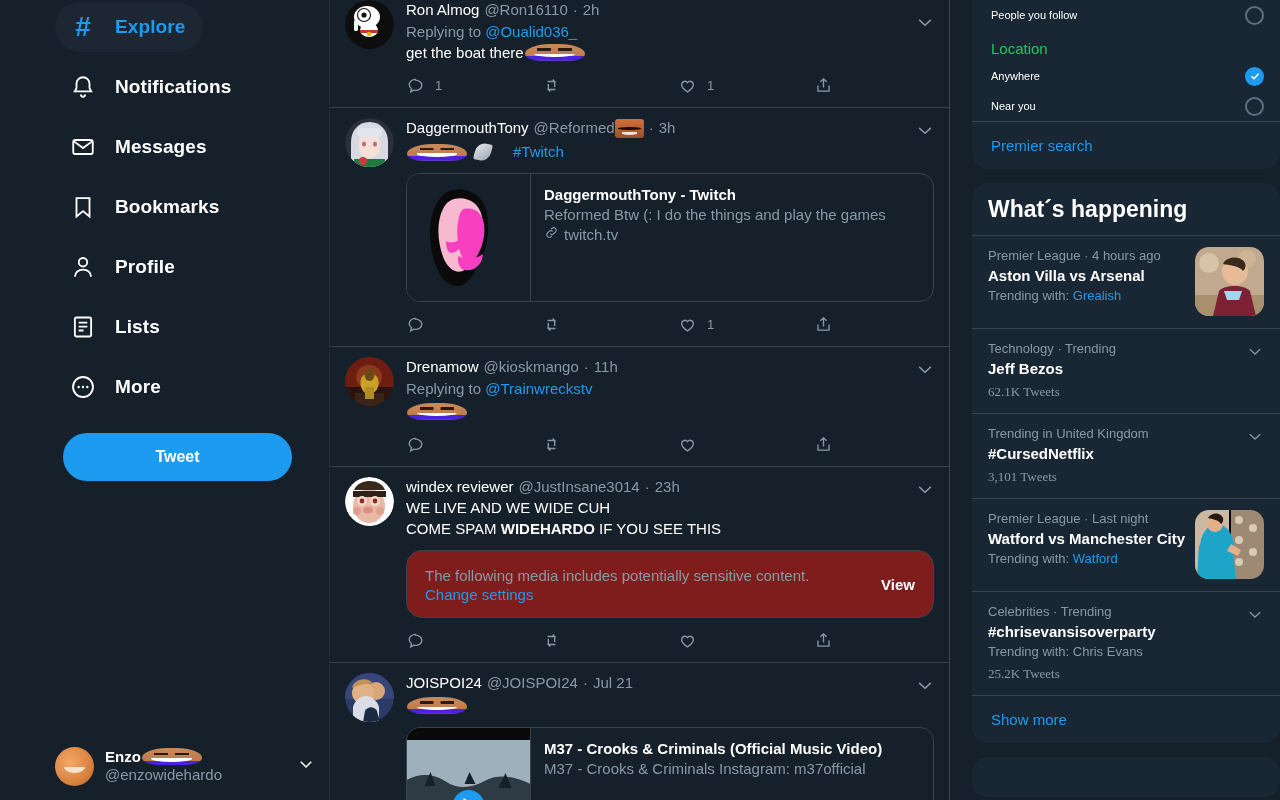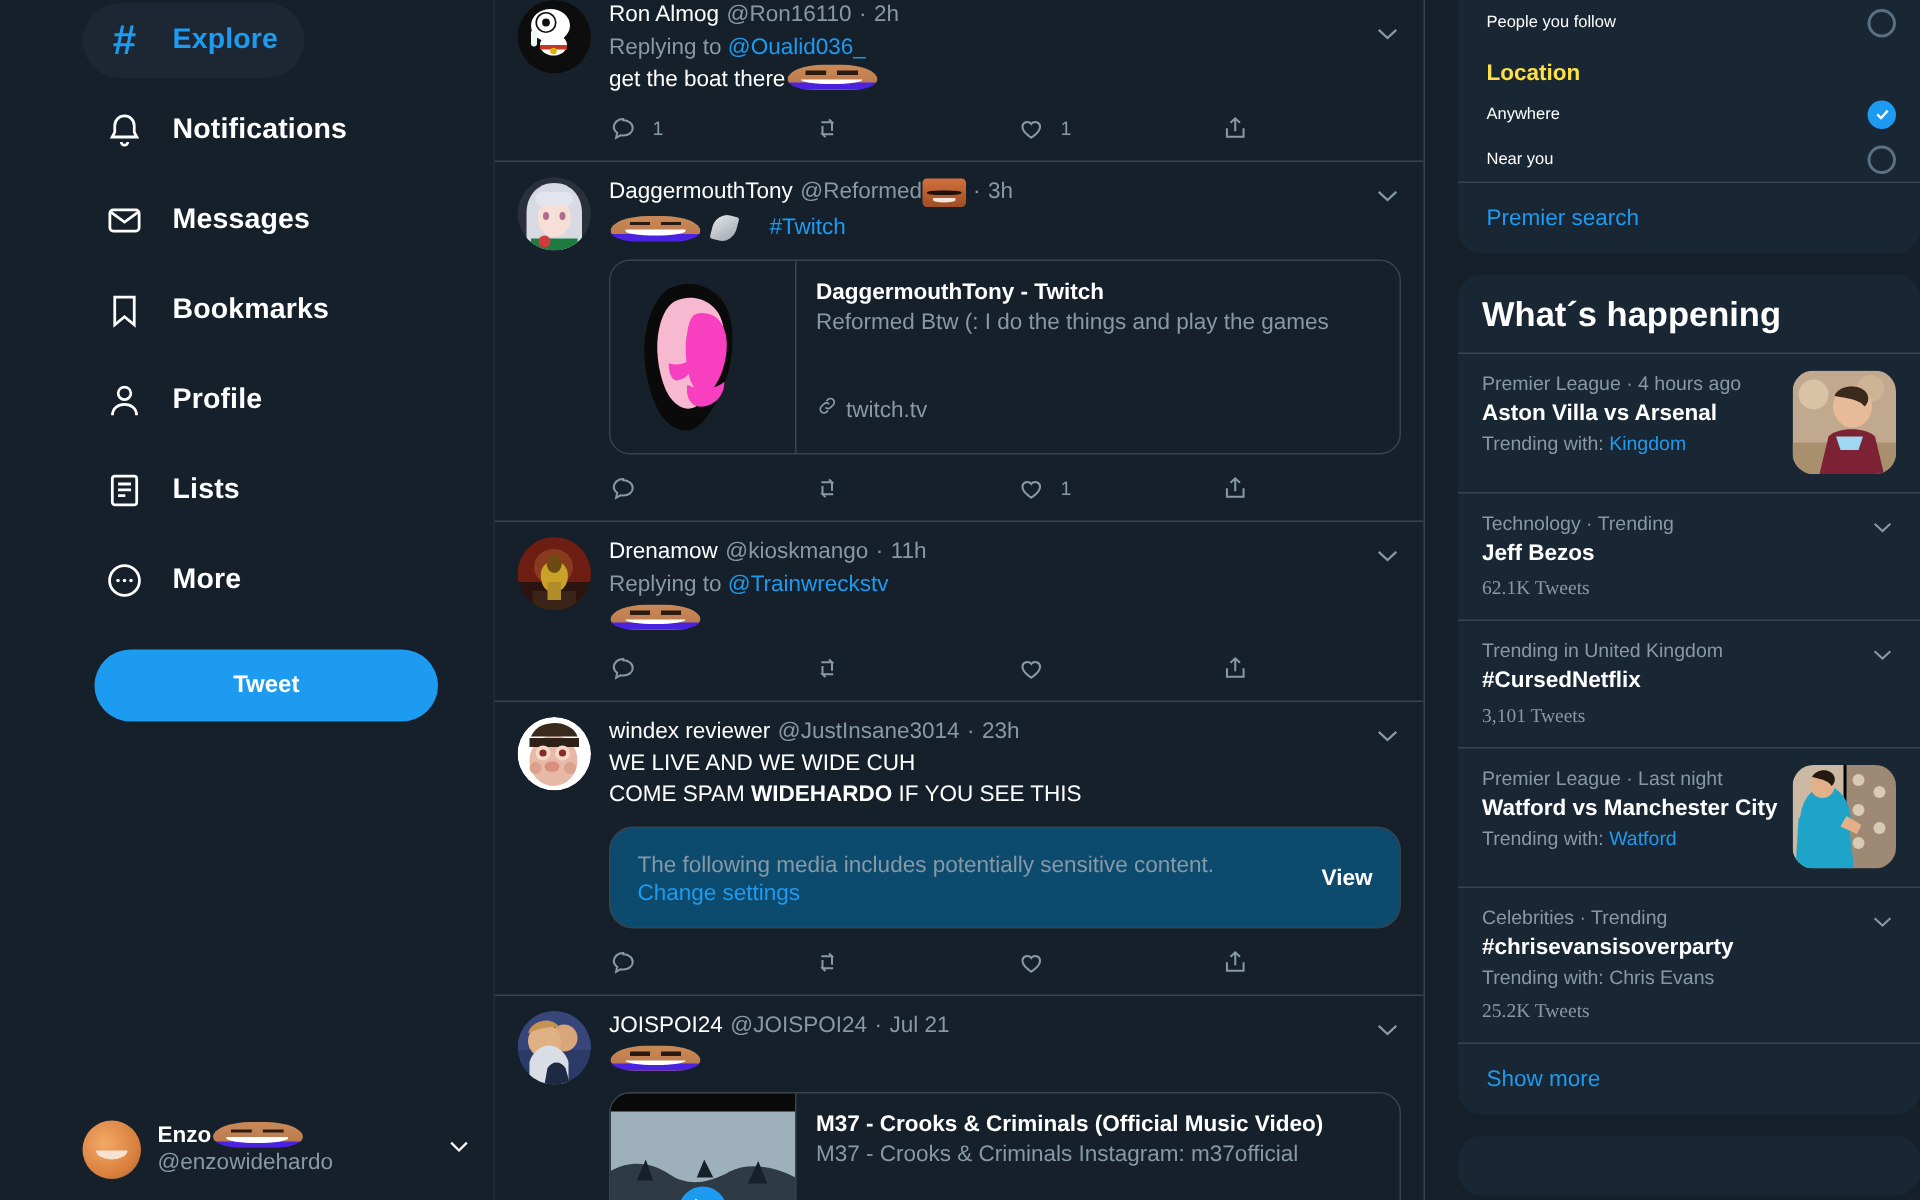--- a/index.html
+++ b/index.html
@@ -139,27 +139,27 @@
     border-radius: 14px;
     overflow: hidden;
     display: flex;
     margin-top: 11px;
     background: #15202b;
   }
   .lcard-thumb { width: 124px; flex: 0 0 124px; border-right: 1px solid #38444d; position: relative; overflow:hidden; }
   .lcard-txt { padding: 11px 13px; flex: 1 1 auto; min-width: 0; }
   .lc-title { font-size: 15px; font-weight: bold; color: #fff; line-height: 20px; white-space: nowrap; overflow:hidden; text-overflow: ellipsis;}
   .lc-desc { font-size: 15px; color: #8899a6; line-height: 20px; white-space: nowrap; overflow:hidden; text-overflow: ellipsis; }
-  .lc-dom { font-size: 15px; color: #8899a6; line-height: 20px; display: flex; align-items: flex-end; gap: 5px; margin-top: 38px; }
+  .lc-dom { font-size: 15px; color: #8899a6; line-height: 20px; display: flex; align-items: flex-end; gap: 5px; }
 
   .sensitive {
     margin-top: 11px;
     border: 1px solid #38444d;
     border-radius: 16px;
-    background: #0c4a6e;
+    background: #7f1d1d;
     display: flex; align-items: center;
     padding: 14px 18px 14px 18px;
   }
   .sens-txt { flex: 1 1 auto; }
   .sens-line { font-size: 15px; color: #8899a6; line-height: 21px; }
   .sens-link { font-size: 15px; color: #1d9bf0; cursor: pointer; }
   .sens-view { font-size: 15px; font-weight: bold; color: #fff; cursor: pointer; padding-left: 14px; }
 
   
   .right {
@@ -173,21 +173,21 @@
     border-radius: 16px;
     overflow: hidden;
   }
   .filter-row {
     display: flex; align-items: center; justify-content: space-between;
     padding: 8px 16px 8px 19px;
     height: 30px;
     cursor: pointer;
   }
   .filter-label { font-size: 11px; color: #fff; }
-  .filter-head { font-size: 15px; font-weight: bold; color: #fde047; padding: 10px 19px 4px 19px; }
+  .filter-head { font-size: 15px; font-weight: normal; color: #22c55e; padding: 10px 19px 4px 19px; }
   .radio { width: 19px; height: 19px; border-radius: 50%; border: 2px solid #5b7083; flex: 0 0 19px; }
   .radio.on { background: #1d9bf0; border-color: #1d9bf0; display:flex; align-items:center; justify-content:center; }
   .radio.on svg { width: 12px; height: 12px; }
   .rdivider { height: 1px; background: #38444d; }
   .rlink { font-size: 15px; color: #1d9bf0; padding: 15px 19px; cursor: pointer; }
 
   .rcard-title { font-size: 23px; font-weight: bold; color: #fff; padding: 13px 16px 12px 16px; }
   .trend {
     display: flex; align-items: flex-start; justify-content: space-between;
     padding: 11px 16px 12px 16px;
@@ -659,21 +659,21 @@
 
     <div class="rcard" style="margin-top:14px;">
       <div class="rcard-title">What´s happening</div>
       <div class="rdivider"></div>
 
       <div class="trend">
         <div class="trend-txt">
           <div class="tr-meta">Premier League · 4 hours ago</div>
           <div class="tr-title">Aston Villa vs Arsenal</div>
           <div class="tr-sub">
-            <span>Trending with: </span><a href="#">Kingdom</a>
+            <span>Trending with: </span><a href="#">Grealish</a>
           </div>
         </div>
         <div class="tr-img">
           <svg class="av" viewBox="0 0 69 69" preserveAspectRatio="xMidYMid slice">
               <rect width="69" height="69" fill="#c0a98f"></rect>
               <circle cx="14" cy="16" r="10" fill="#d8c3a6"></circle>
               <circle cx="52" cy="12" r="9" fill="#cdb495"></circle>
               <path d="M0 48h69v21H0z" fill="#a8906f"></path>
               <ellipse cx="40" cy="24" rx="13" ry="14" fill="#e7bb98"></ellipse>
               <path d="M28 17c3-8 18-9 22-1 2 5-2 8-2 8-3-5-15-6-20-7z" fill="#3a2a1c"></path>

